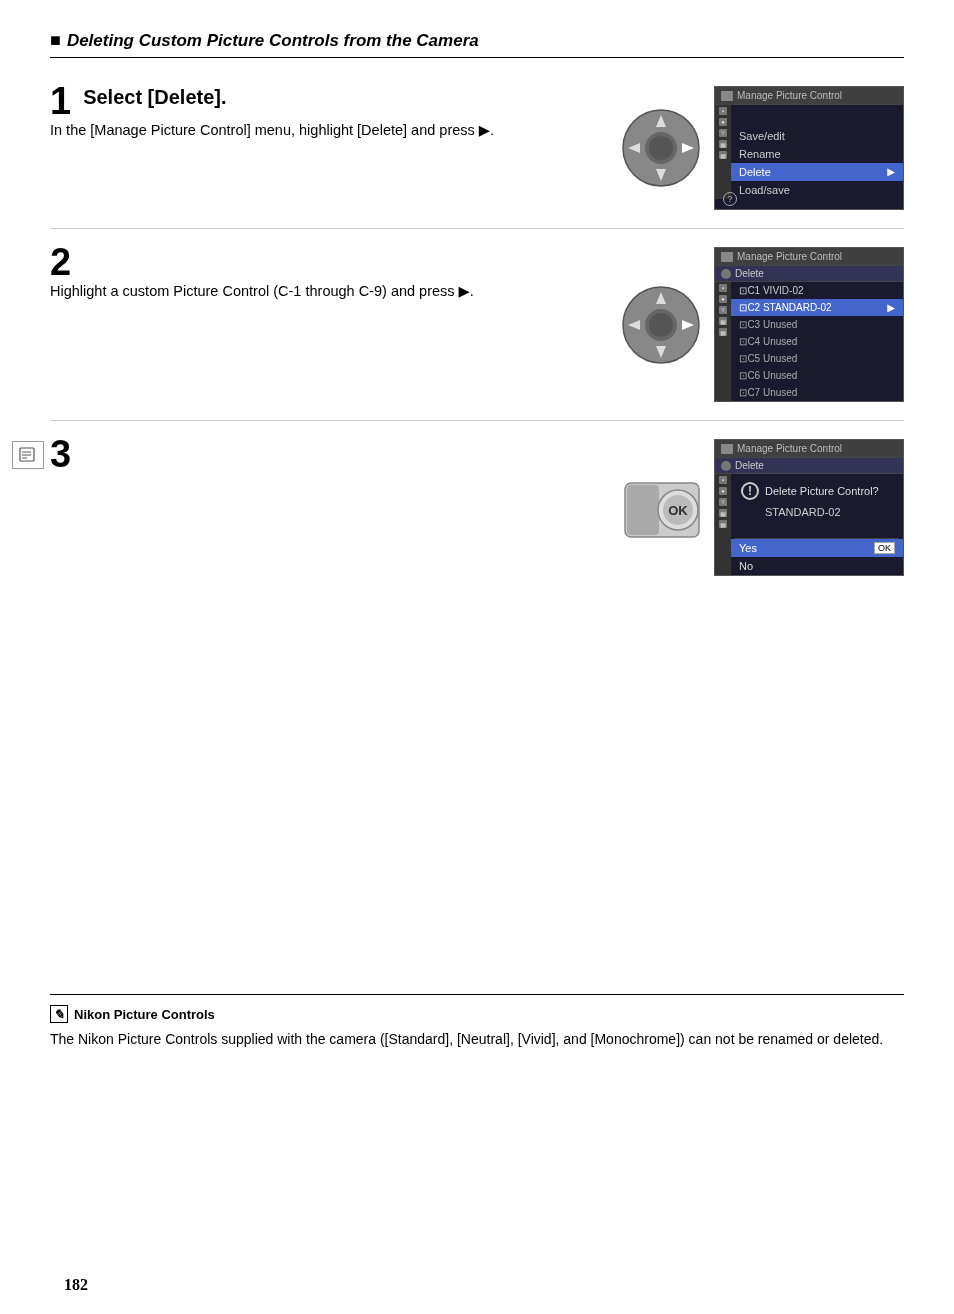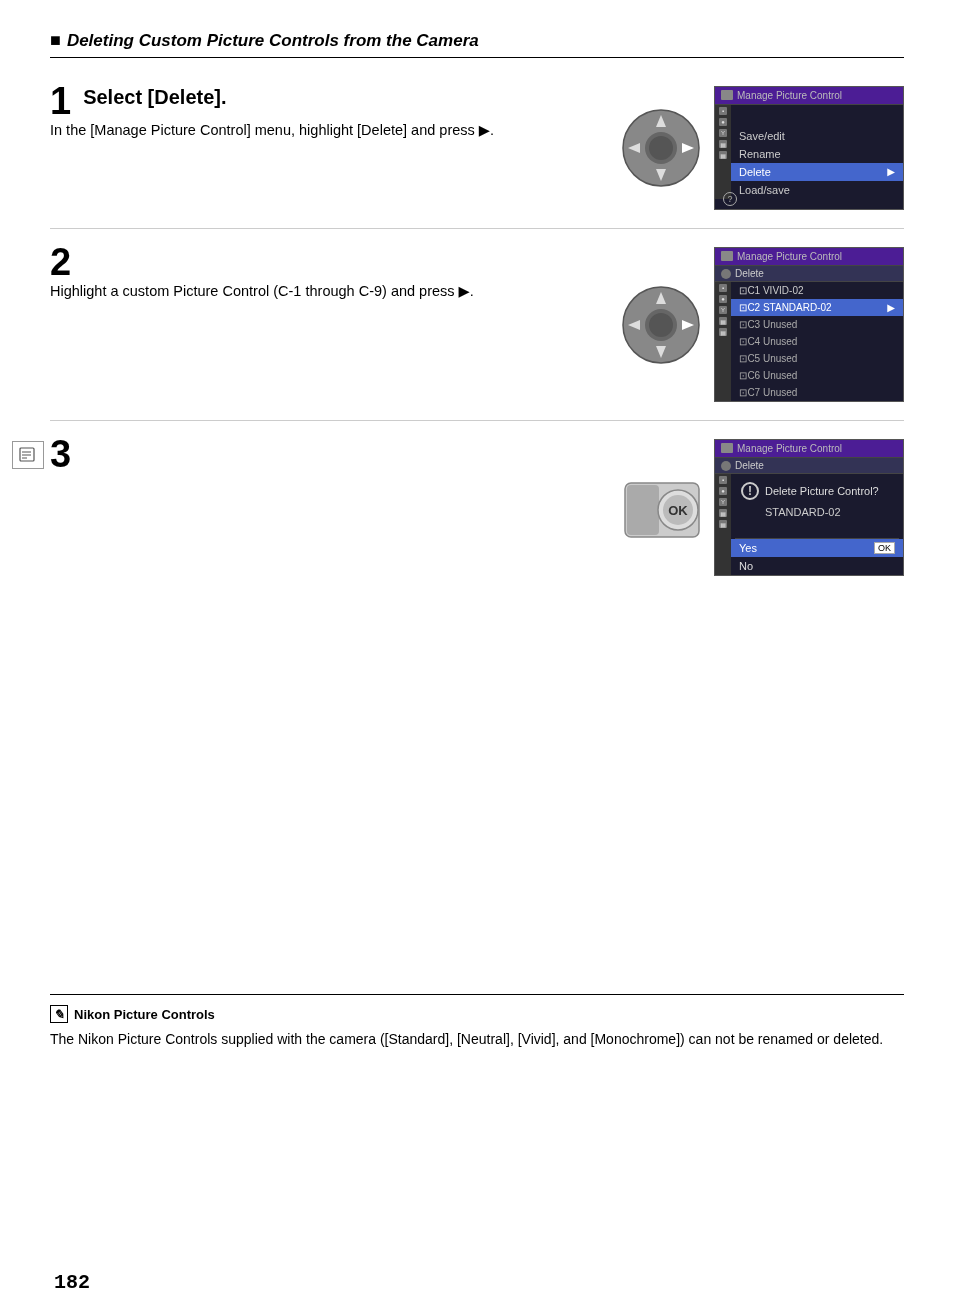--- a/index.html
+++ b/index.html
@@ -99,27 +99,27 @@
     .camera-screen {
       width: 190px;
       background: #1a1a2e;
       color: #ddd;
       font-family: Arial, sans-serif;
       font-size: 11px;
       border: 1px solid #555;
       flex-shrink: 0;
     }
     .screen-header {
-      background: #4c1d95;
+      background: #404040;
       color: #bbb;
       padding: 3px 6px;
       font-size: 10px;
       border-bottom: 1px solid #444;
       display: flex;
-      align-items: flex-start;
+      align-items: flex-end;
       gap: 4px;
     }
     .screen-header-icon {
       width: 12px;
       height: 10px;
       background: #888;
       display: inline-block;
       border-radius: 1px;
     }
     .screen-subheader {
@@ -215,23 +215,23 @@
     .note-body {
       font-family: Arial, sans-serif;
       font-size: 14px;
       line-height: 1.5;
     }
 
     
     .page-number {
       position: absolute;
       bottom: 20px;
-      left: 54px;
-      font-family: Liberation Mono, monospace;
-      font-size: 20px;
+      left: 64px;
+      font-family: Liberation Serif, serif;
+      font-size: 16px;
       font-weight: bold;
     }
     .dialog-warning {
       display: flex;
       align-items: center;
       gap: 6px;
       padding: 8px 10px 4px 10px;
     }
     .warning-circle {
       width: 18px;

